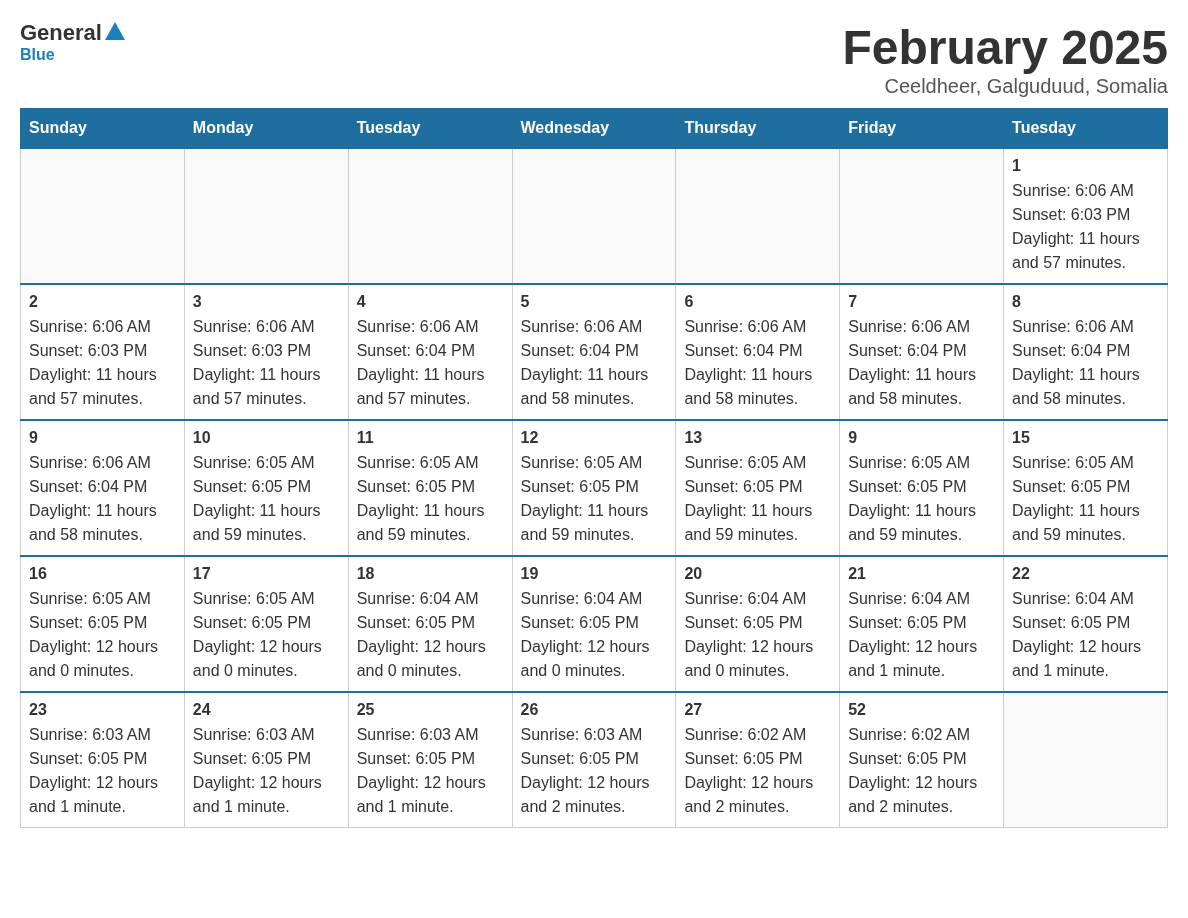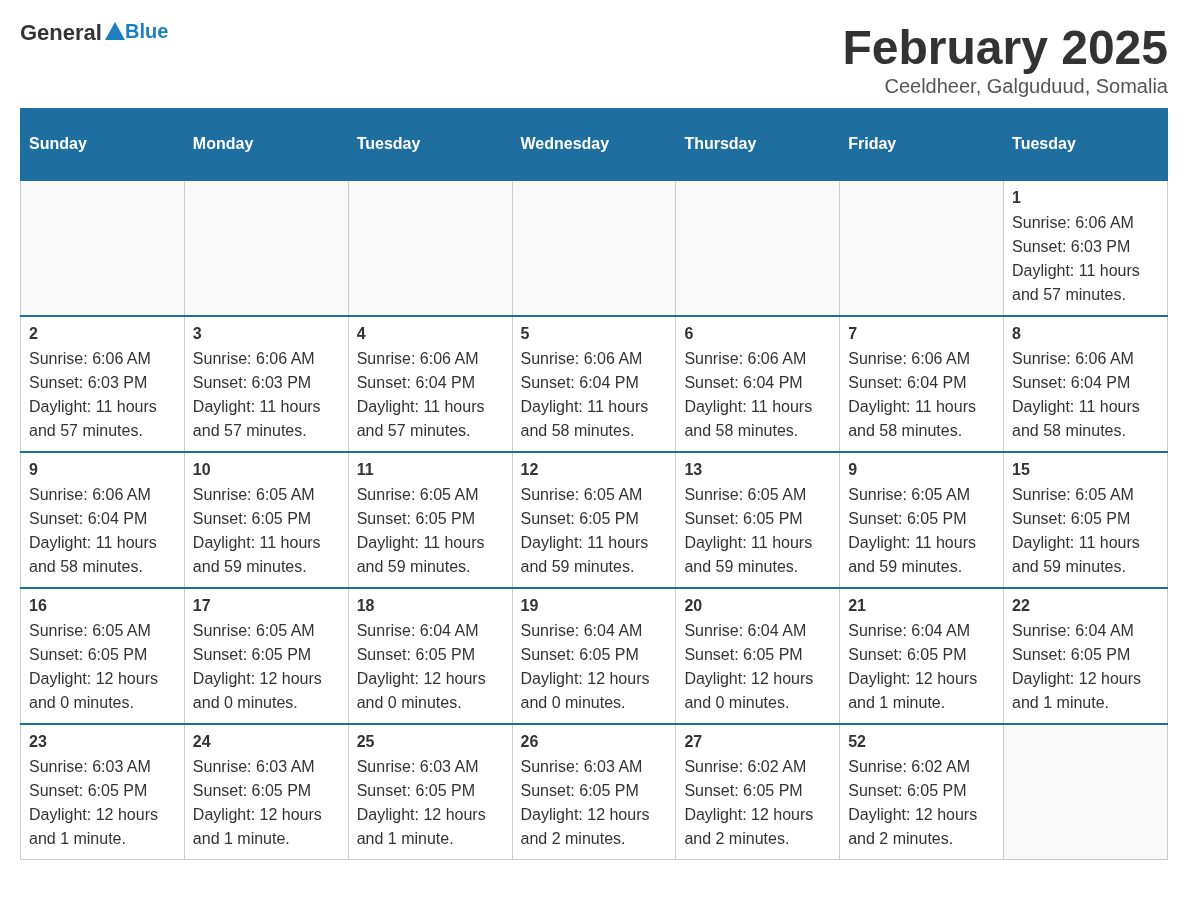--- a/index.html
+++ b/index.html
@@ -11,20 +11,21 @@
       min-height: 918px;
     }
     .header {
       display: flex;
       justify-content: space-between;
       align-items: flex-start;
       margin-bottom: 10px;
     }
     .logo {
       display: flex;
+      flex-direction: column;
       align-items: flex-start;
     }
     .logo-general {
       font-size: 22px;
       font-weight: bold;
       color: #333;
       display: flex;
       align-items: center;
     }
     .logo-triangle {
@@ -33,21 +34,21 @@
       height: 0;
       border-left: 10px solid transparent;
       border-right: 10px solid transparent;
       border-bottom: 18px solid #1e7fc0;
       margin-left: 3px;
       position: relative;
       top: -2px;
     }
     .logo-blue {
       color: #1e7fc0;
-      font-size: 20px;
+      font-size: 16px;
       font-weight: bold;
     }
     .title-section {
       text-align: right;
     }
     .month-title {
       font-size: 48px;
       font-weight: bold;
       color: #333;
       margin-left: 11px;
@@ -57,21 +58,21 @@
       color: #555;
     }
     .calendar {
       width: 100%;
       border-collapse: collapse;
       border: 1px solid #ccc;
     }
     .calendar th {
       background-color: #1e6fa0;
       color: #fff;
-      padding: 26px 8px;
+      padding: 10px 8px;
       text-align: left;
       font-size: 16px;
       border: 1px solid #1e6fa0;
       margin-top: 14px;
     }
     .calendar td {
       width: calc(100% / 7);
       vertical-align: top;
       padding: 8px;
       border: 1px solid #ccc;

